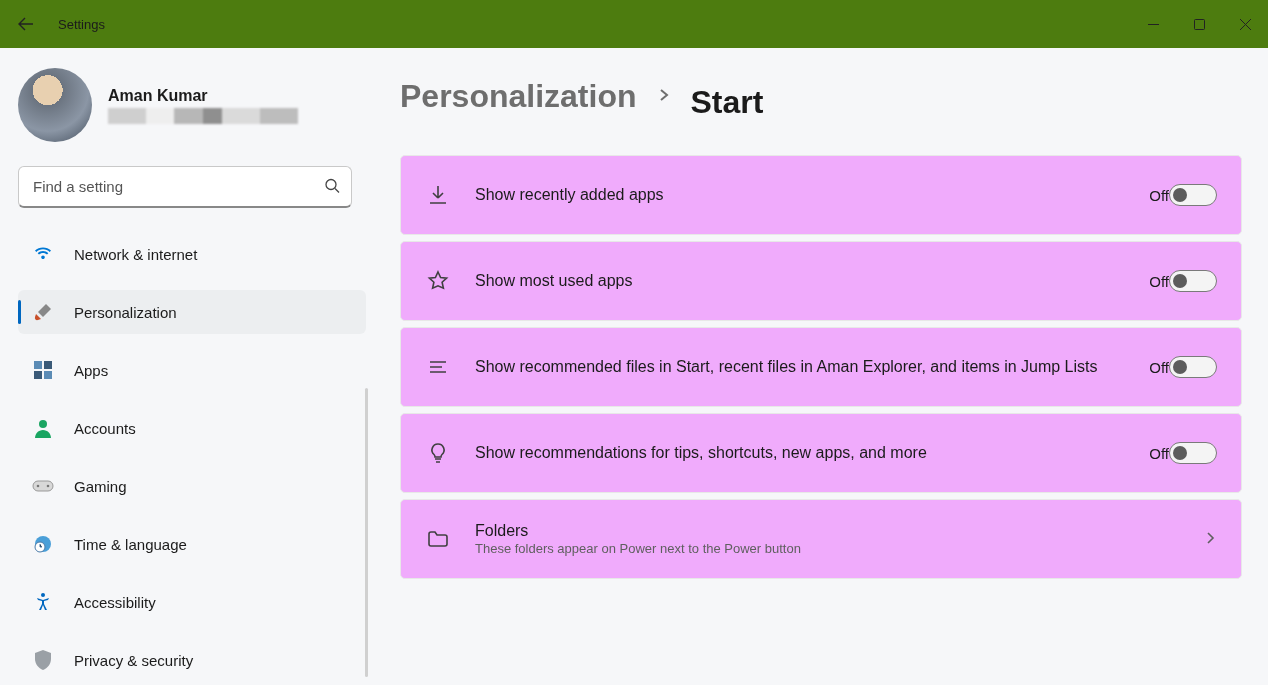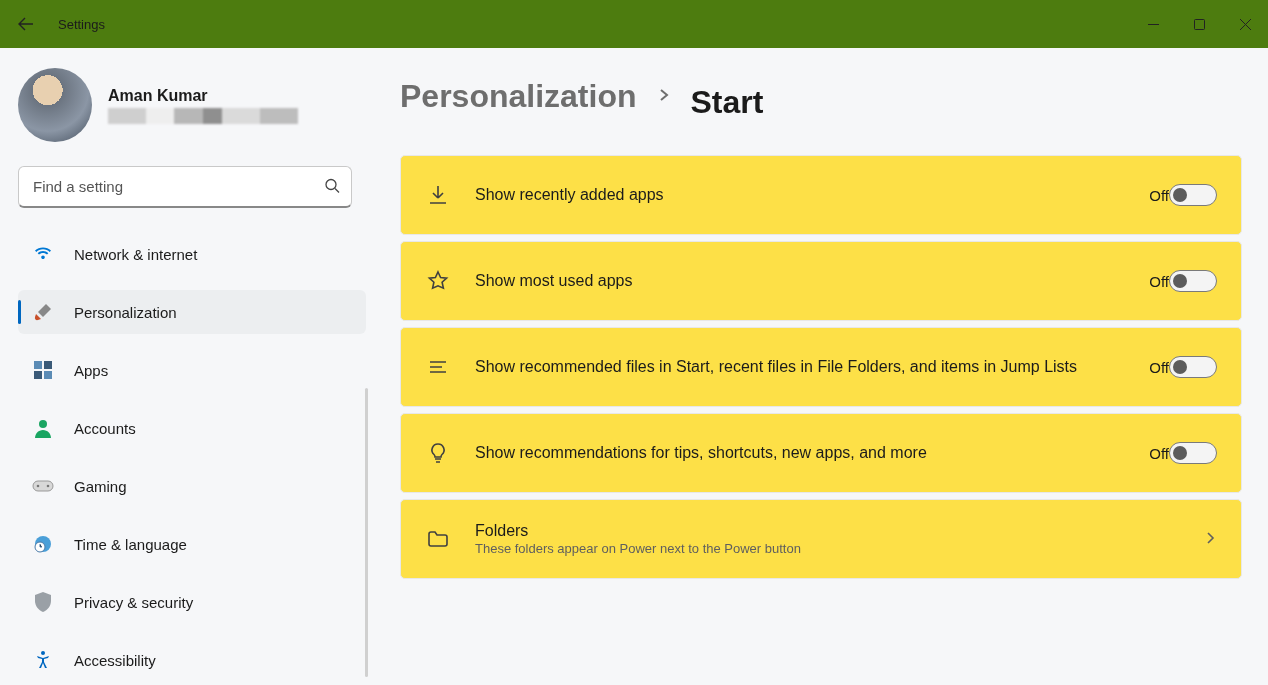--- a/index.html
+++ b/index.html
@@ -164,21 +164,21 @@
   color: #6e6e6e;
   cursor: pointer;
 }
 .breadcrumb-sep { color: #6e6e6e; }
 .breadcrumb-current {
   font-size: 32px;
   font-weight: 600;
   margin-top: 12px;
 }
 .card {
-  background: #fde047;
+  background: #f0abfc;
   border: 1px solid #e8e8e8;
   border-radius: 5px;
   margin-bottom: 6px;
   display: flex;
   align-items: center;
   padding: 20px 24px;
   gap: 24px;
   min-height: 80px;
 }
 .card-icon {
@@ -356,34 +356,34 @@
           <svg width="20" height="20" viewBox="0 0 20 20">
               <circle cx="10" cy="10" r="8" fill="#4a9fd8"></circle>
               <circle cx="7" cy="13" r="5" fill="#fff" stroke="#4a7aa8"></circle>
               <path stroke="#4a7aa8" stroke-width="1" d="M7 10v3h2"></path>
             </svg>
         </span>
         <span>Time &amp; language</span>
       </div>
       <div class="nav-item">
         <span class="nav-icon">
-          <svg width="18" height="20" viewBox="0 0 18 20" fill="#9aa0a6">
-              <path d="M9 0l8 3v6c0 5-3.5 9-8 11-4.5-2-8-6-8-11V3l8-3z"></path>
-            </svg>
-        </span>
-        <span>Privacy &amp; security</span>
-      </div>
-      <div class="nav-item">
-        <span class="nav-icon">
           <svg width="20" height="20" viewBox="0 0 20 20" fill="#0067c0">
               <circle cx="10" cy="3" r="2"></circle>
               <path d="M4 6l6 2 6-2-1 2-4 1v3l3 6h-2l-2-5-2 5H6l3-6V9L5 8z"></path>
             </svg>
         </span>
         <span>Accessibility</span>
+      </div>
+      <div class="nav-item">
+        <span class="nav-icon">
+          <svg width="18" height="20" viewBox="0 0 18 20" fill="#9aa0a6">
+              <path d="M9 0l8 3v6c0 5-3.5 9-8 11-4.5-2-8-6-8-11V3l8-3z"></path>
+            </svg>
+        </span>
+        <span>Privacy &amp; security</span>
       </div>
       <div class="nav-item">
         <span class="nav-icon">
           <svg width="20" height="20" viewBox="0 0 20 20">
               <circle cx="10" cy="10" r="9" fill="#0078d4"></circle>
               <path fill="#fff" d="M10 4a6 6 0 0 1 5.7 4.2l-1.9.6A4 4 0 0 0 10 6V4zm0 12a6 6 0 0 1-5.7-4.2l1.9-.6A4 4 0 0 0 10 14v2z"></path>
               <path fill="#fff" d="M14 6l3 1-1 3zM6 14l-3-1 1-3z"></path>
             </svg>
         </span>
         <span>Windows Update</span>
@@ -433,21 +433,21 @@
       </div>
     </div>
 
     <div class="card">
       <span class="card-icon">
         <svg width="24" height="24" viewBox="0 0 24 24" fill="none" stroke="#404040" stroke-width="1.6">
             <path d="M4 7h16M4 12h12M4 17h16"></path>
           </svg>
       </span>
       <div class="card-body">
-        <div class="card-title">Show recommended files in Start, recent files in File Folders, and items in Jump Lists</div>
+        <div class="card-title">Show recommended files in Start, recent files in Aman Explorer, and items in Jump Lists</div>
       </div>
       <div class="toggle-group">
         <span class="toggle-label">Off</span>
         <div class="toggle off"></div>
       </div>
     </div>
 
     <div class="card">
       <span class="card-icon">
         <svg width="24" height="24" viewBox="0 0 24 24" fill="none" stroke="#404040" stroke-width="1.6">

